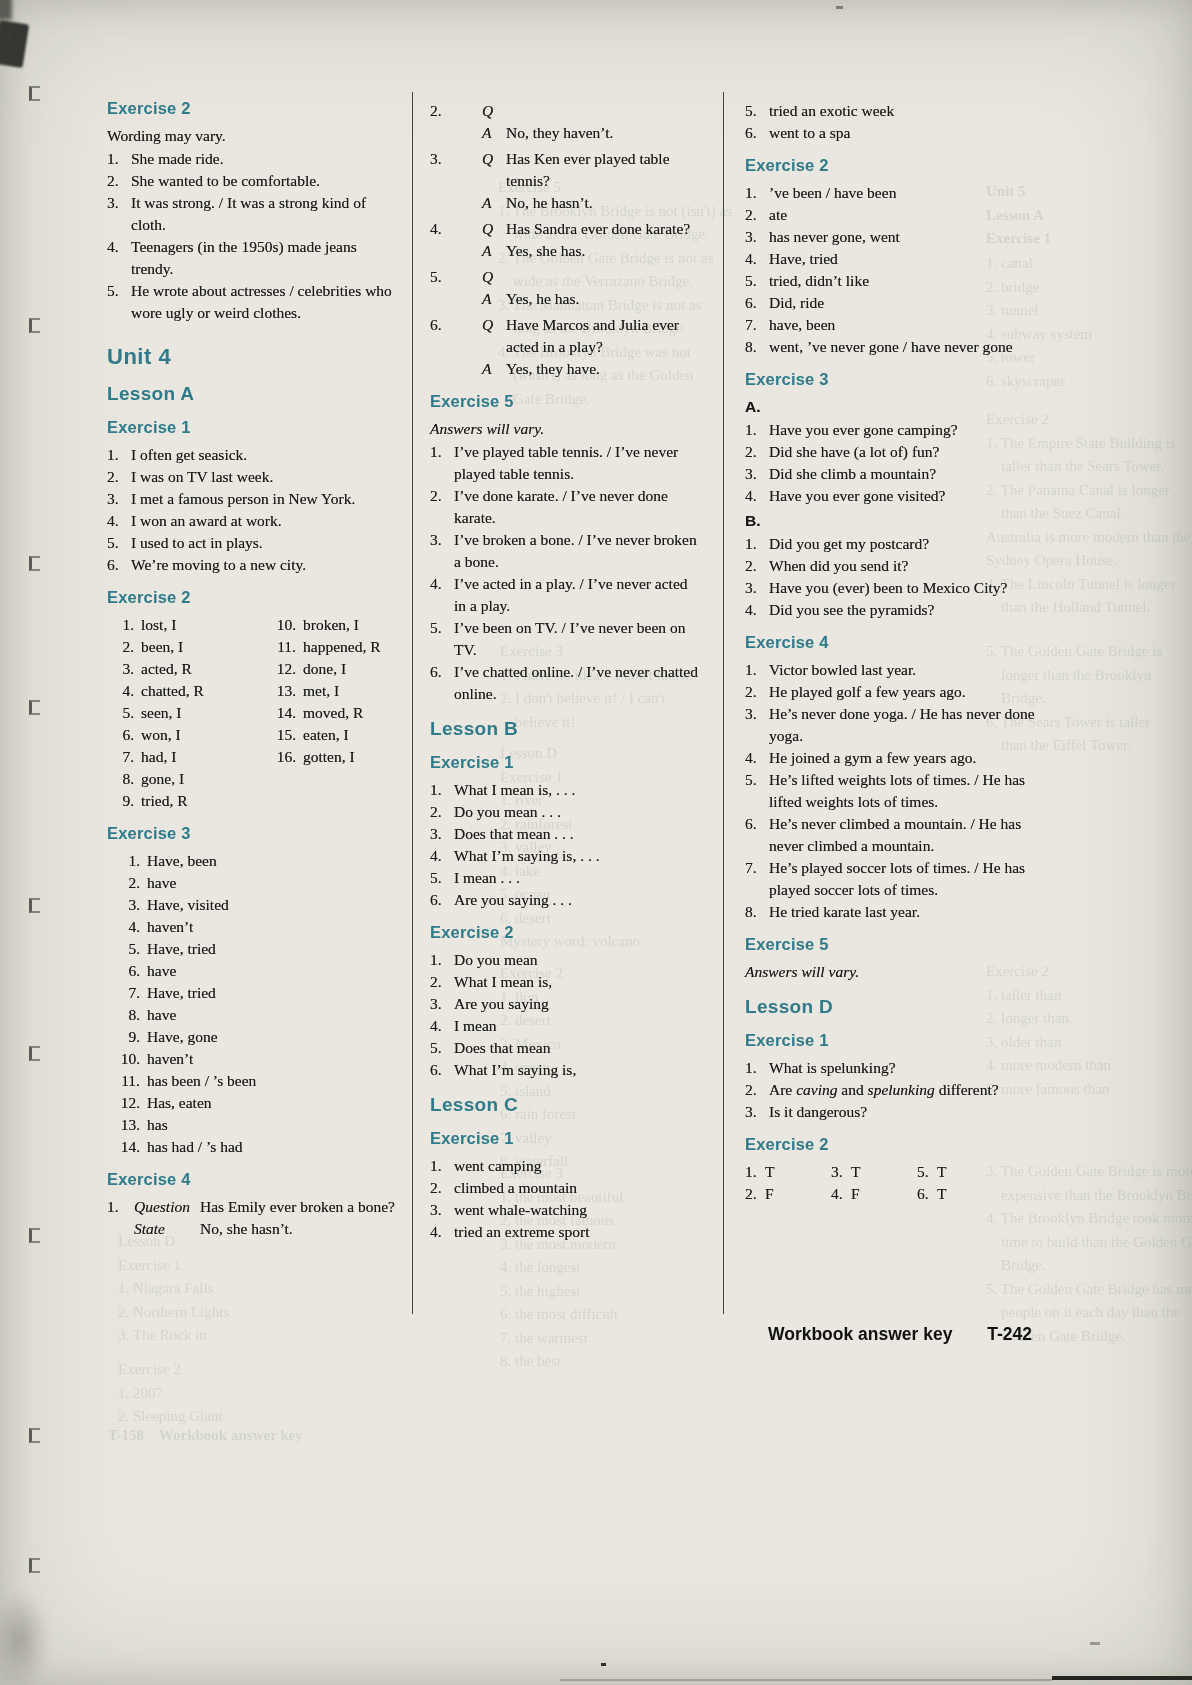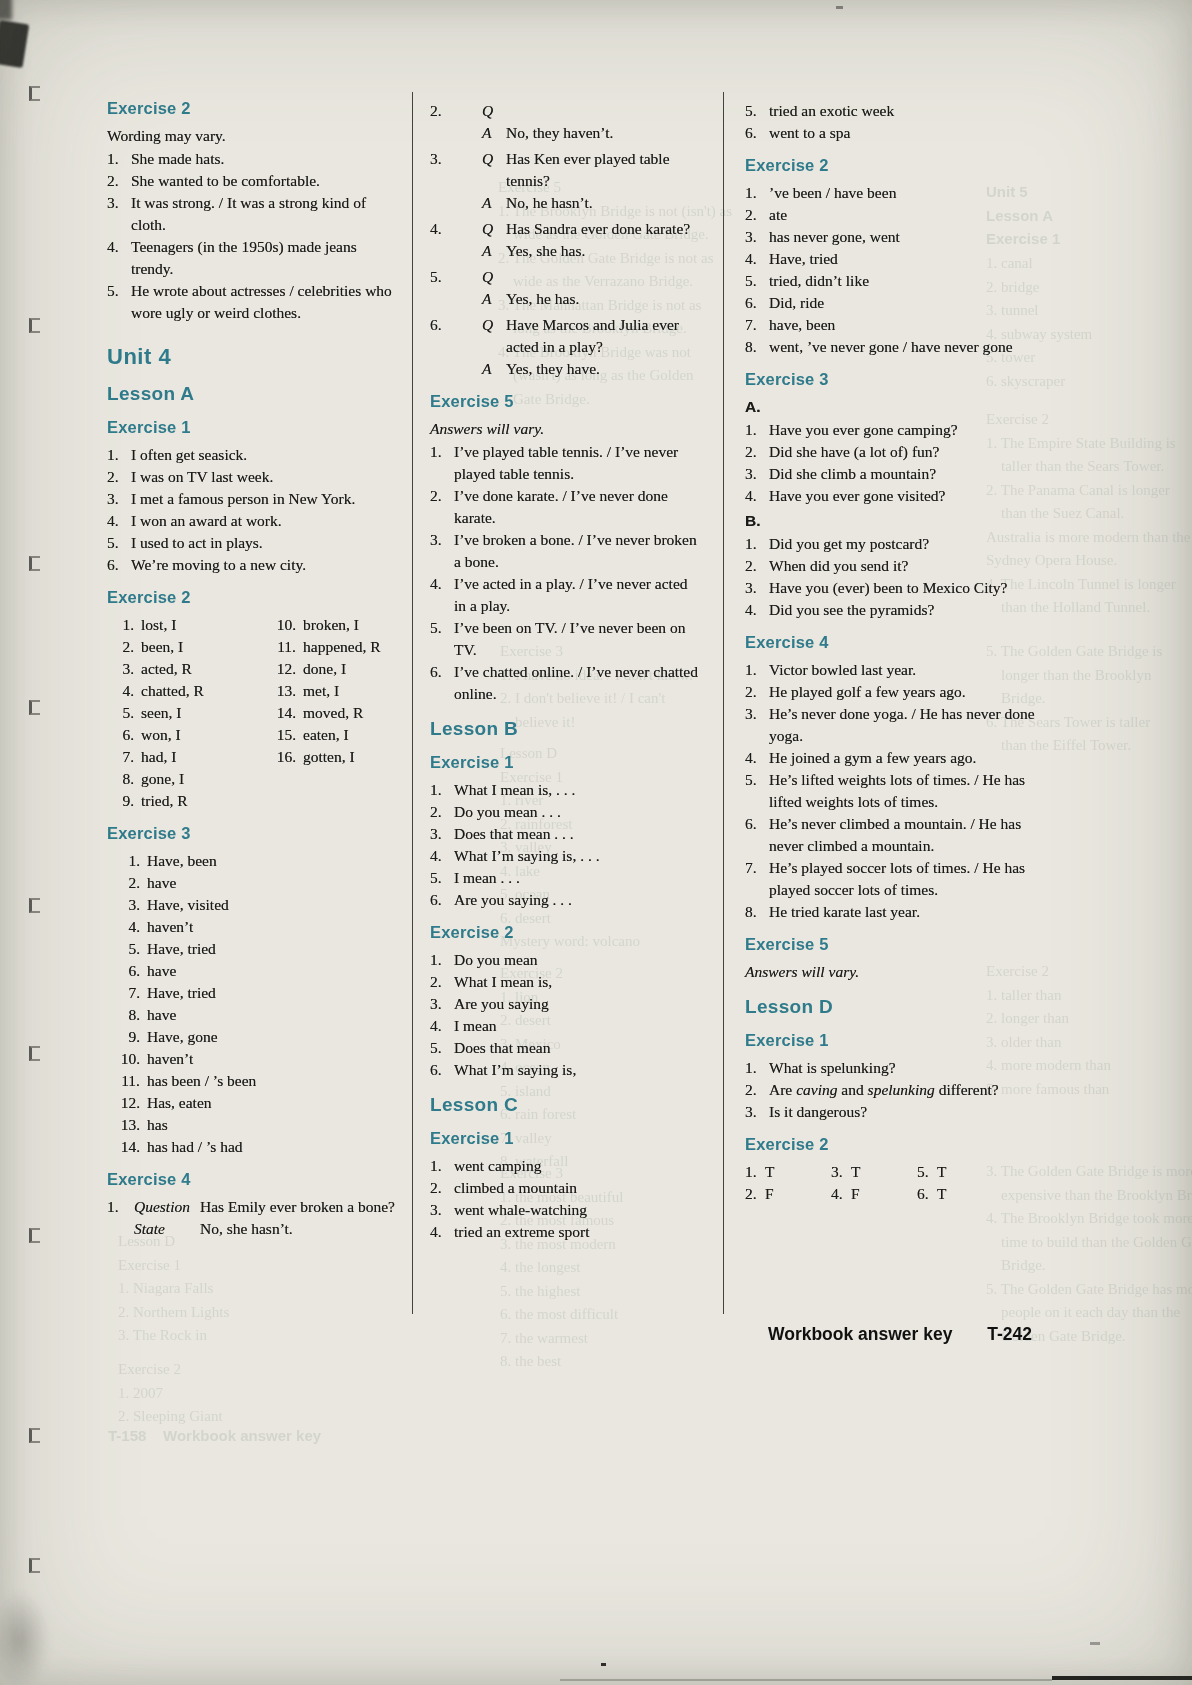--- a/index.html
+++ b/index.html
@@ -51,21 +51,21 @@
     display:flex; justify-content:space-between; align-items:baseline;
     font-family:"Liberation Sans","DejaVu Sans",sans-serif;
     font-weight:bold; font-size:17.5px; color:#101010;
   }
 
   
   .ghost {
     position:absolute; white-space:pre; color:#46615b; opacity:.13;
     filter:blur(.55px); font-size:15px; line-height:23.5px;
   }
-  .gb { font-family:Liberation Sans, sans-serif; font-weight:bold; }
+  .gb { font-family:Liberation Serif, serif; font-weight:bold; }
 
   
   .corner-tl { position:absolute; left:-4px; top:22px; width:30px; height:44px;
     background:#1b1b1a; transform:rotate(9deg); filter:blur(1px); opacity:.88; border-radius:3px; }
   .corner-tl2 { position:absolute; left:-6px; top:-6px; width:18px; height:26px;
     background:#2a2a28; filter:blur(2px); opacity:.7; }
   .tick { position:absolute; left:29px; width:11px; height:15px;
     border-left:3px solid rgba(40,40,38,.72);
     border-top:2px solid rgba(40,40,38,.5);
     border-bottom:2px solid rgba(40,40,38,.5);
@@ -175,21 +175,21 @@
 
   <div class="divider d1"></div>
   <div class="divider d2"></div>
 
   <div class="col col-left">
       <div class="h-ex">Exercise 2</div>
       <div class="line">Wording may vary.</div>
       <div class="ol">
         <div class="row">
           <span class="num" style="width: 24px; text-align: left;">1.</span>
-          <span class="txt">She made hats.</span>
+          <span class="txt">She made ride.</span>
         </div>
         <div class="row">
           <span class="num" style="width: 24px; text-align: left;">2.</span>
           <span class="txt">She wanted to be comfortable.</span>
         </div>
         <div class="row">
           <span class="num" style="width: 24px; text-align: left;">3.</span>
           <span class="txt">It was strong. / It was a strong kind of cloth.</span>
         </div>
         <div class="row">

